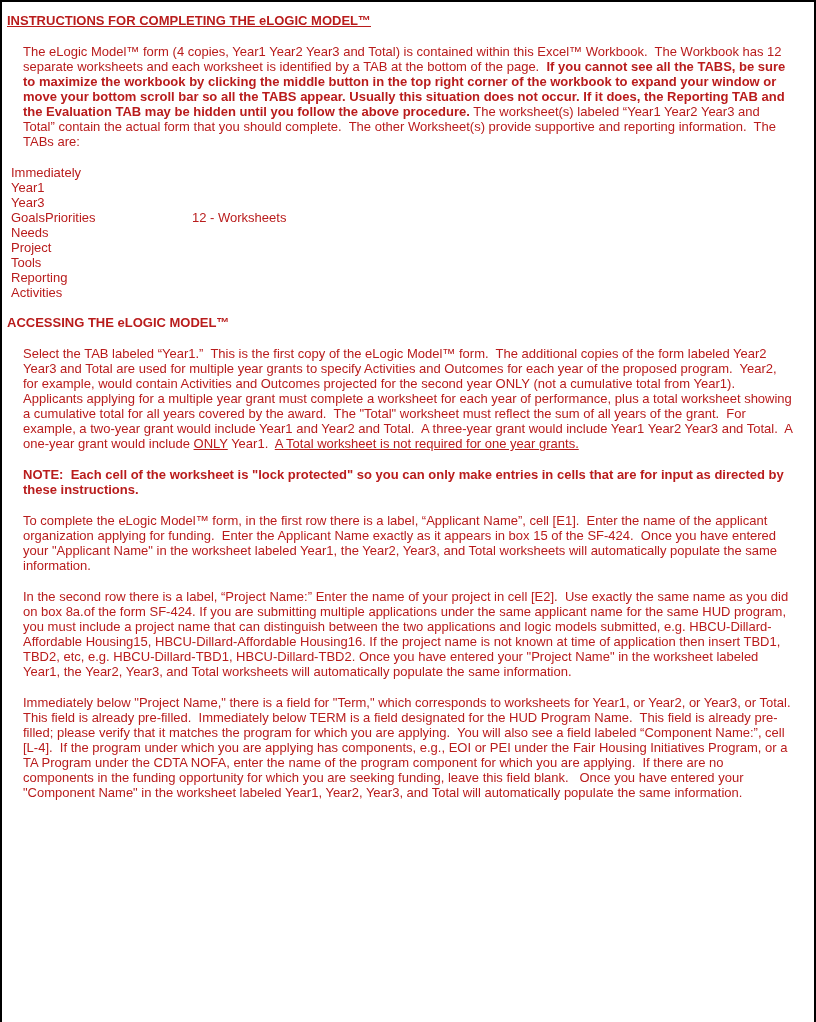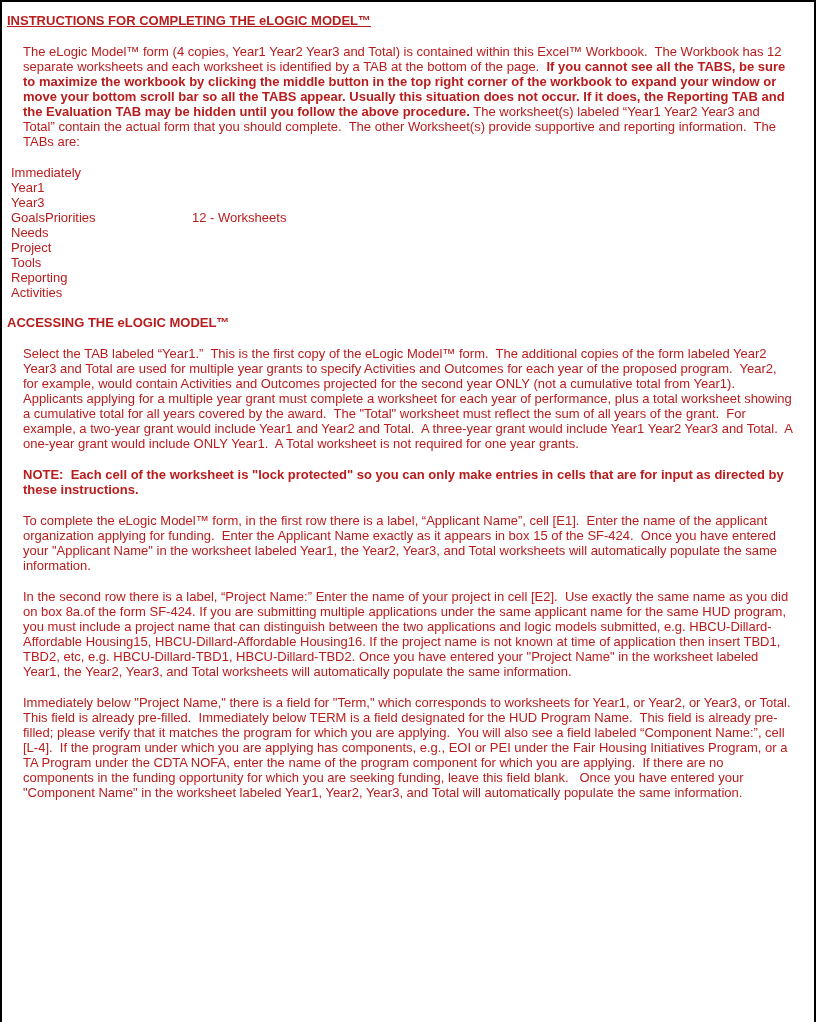--- a/index.html
+++ b/index.html
@@ -23,21 +23,21 @@
   .title {
     font-size: 13px;
     font-weight: bold;
     text-decoration: underline;
     margin: 0 0 15px 0;
     white-space: pre-wrap;
   }
   .heading { font-weight: bold; white-space: pre-wrap; }
   .para { margin: 16px; white-space: pre-wrap; }
   .b { font-weight: bold; }
-  .u { }
+  .u { text-decoration: underline; }
   .gap-after { margin-bottom: 15px; }
   .tab-list {
     list-style: none;
     margin: 16px 0 15px 0;
     padding: 0 0 0 4px;
   }
   .tab-list li {
     position: relative;
     line-height: 15px;
     white-space: pre-wrap;

